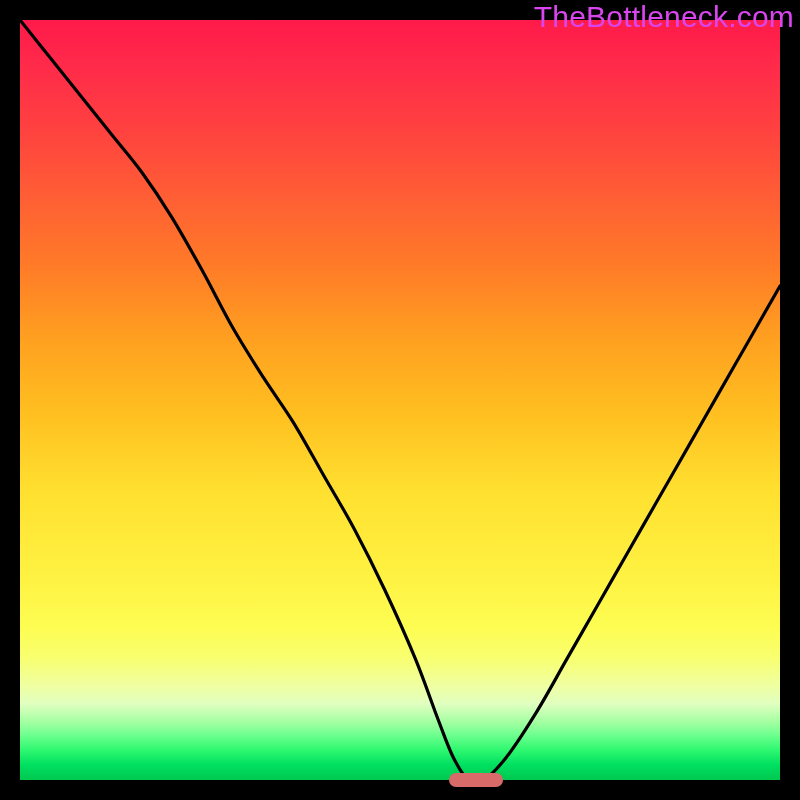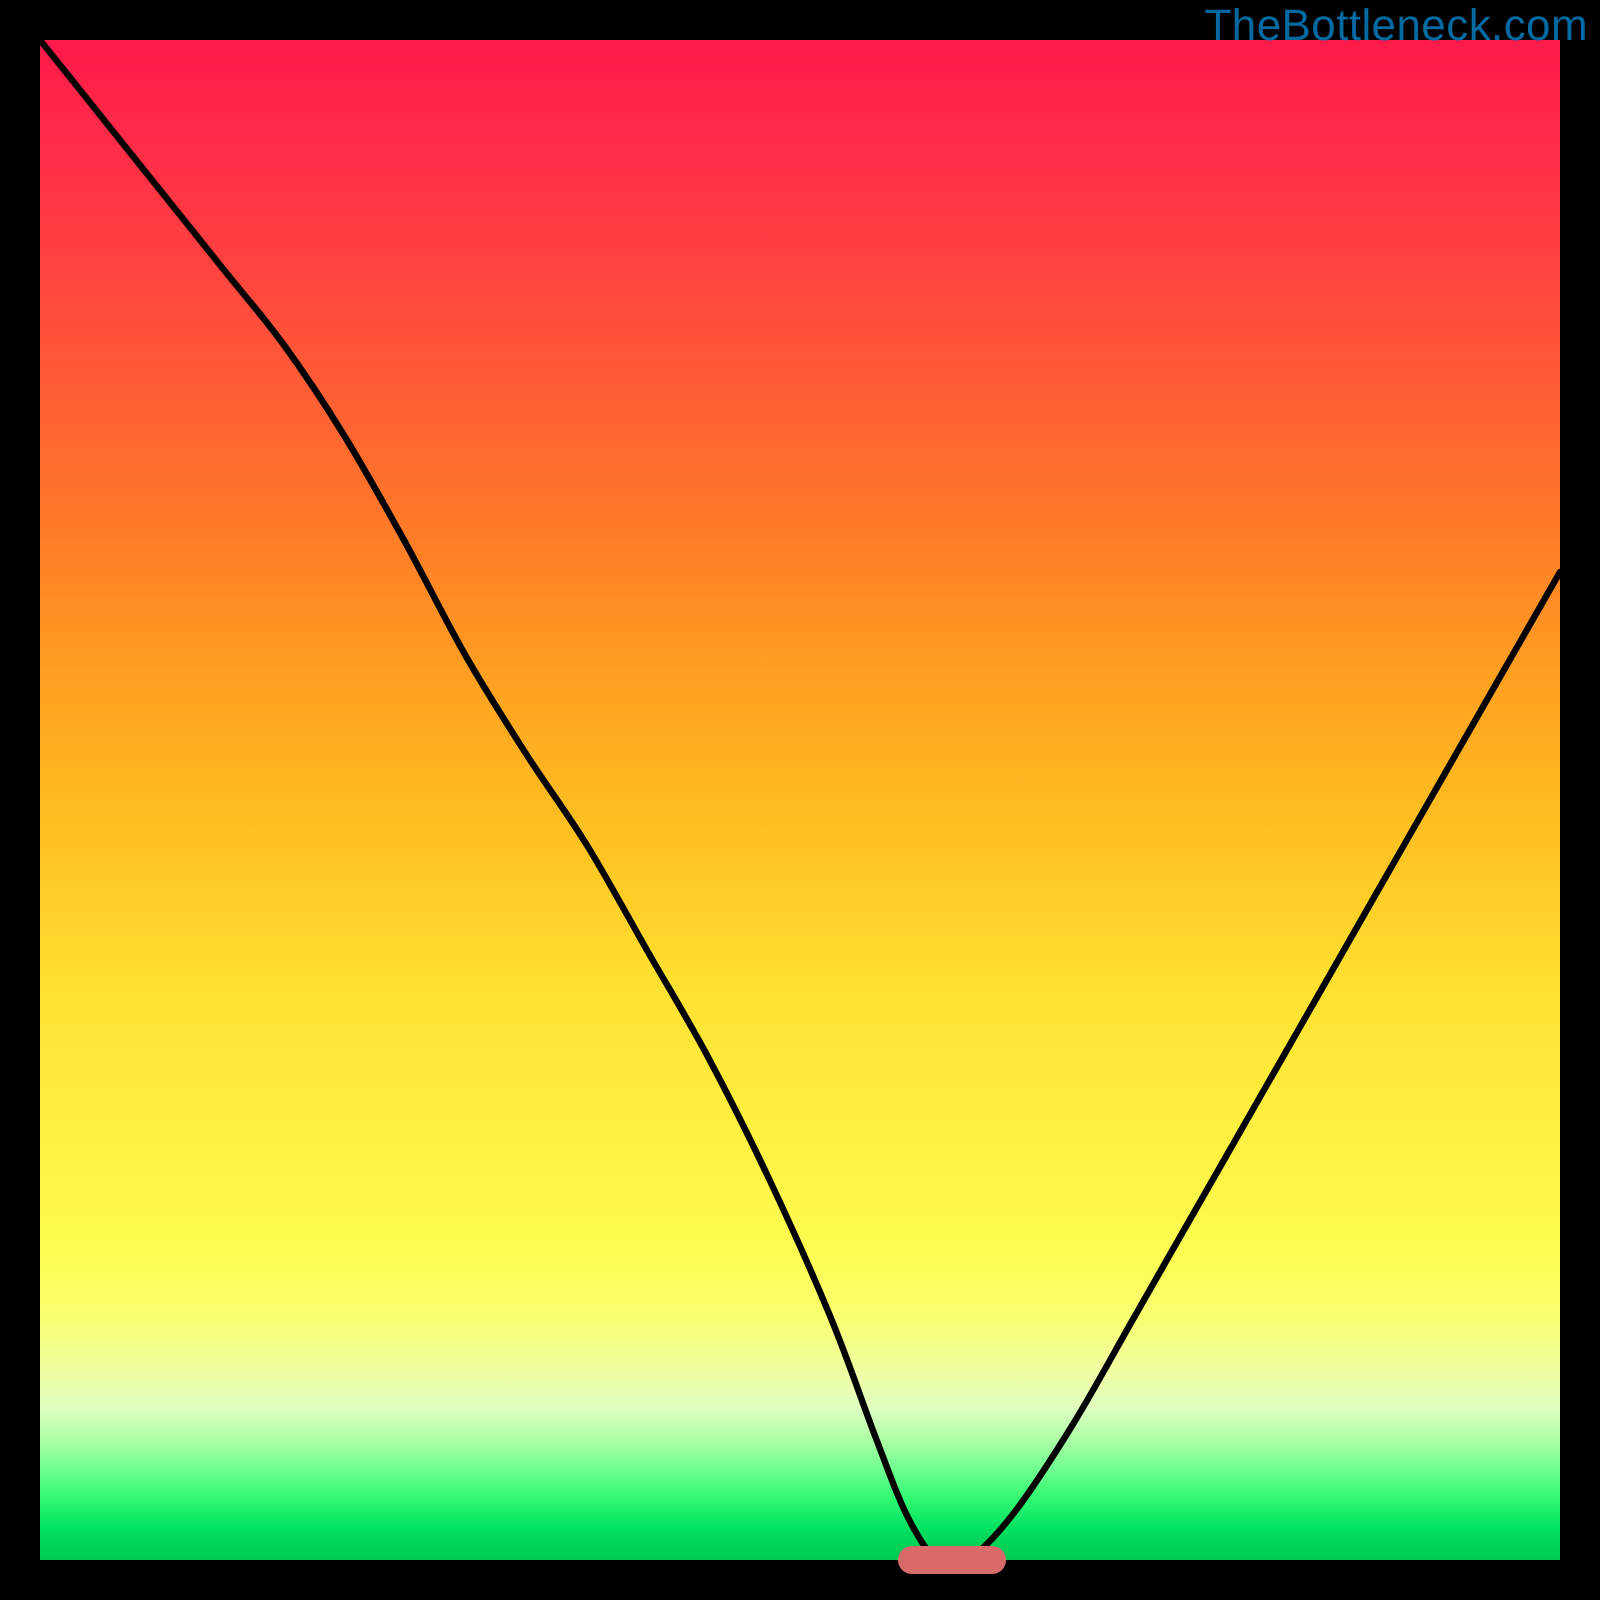--- a/index.html
+++ b/index.html
@@ -50,22 +50,22 @@
     height: 14px;
     background: #d96a6a;
     border-radius: 7px;
     transform: translate(-50%, -50%);
   }
   .watermark {
     position: absolute;
     top: 0px;
     right: 6px;
     font-family: Arial, Helvetica, sans-serif;
-    font-size: 22px;
-    color: #0369a1;
+    font-size: 30px;
+    color: #d946ef;
     font-weight: 400;
     letter-spacing: 0.2px;
   }
 </style>
 </head>
 <body>
 
 <div class="chart-container">
   <div class="plot-area">
     <svg class="curve-svg" viewBox="0 0 760 760" preserveAspectRatio="none">

